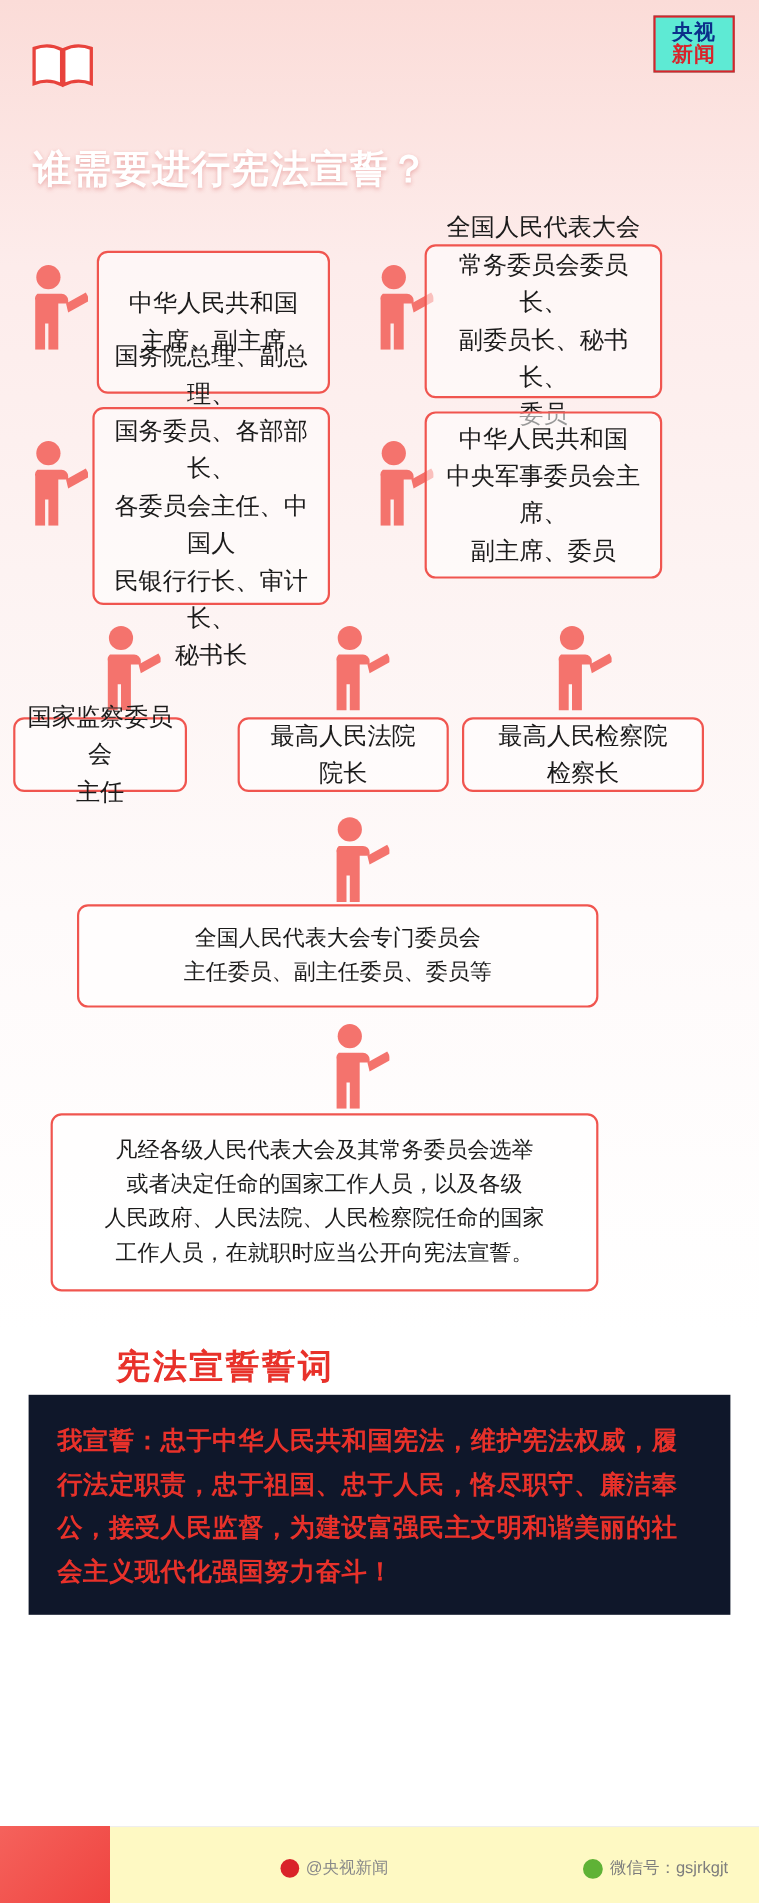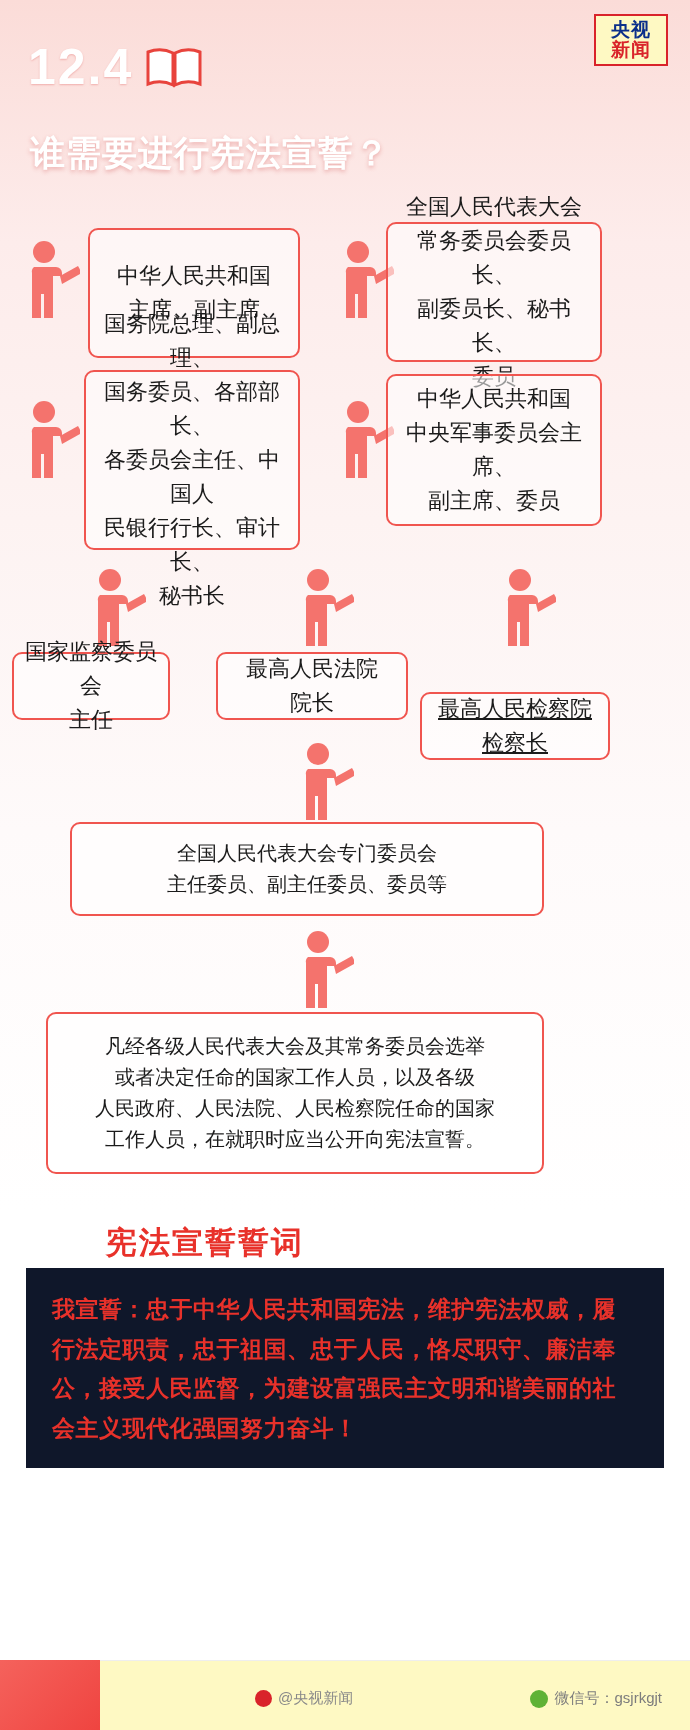--- a/index.html
+++ b/index.html
@@ -14,21 +14,21 @@
     overflow: hidden;
   }
 
   
   .cctv-badge {
     position: absolute;
     top: 14px;
     right: 22px;
     width: 74px;
     height: 52px;
-    background: #fef9c3;
+    background: #5eead4;
     border: 2px solid #d9232a;
     display: flex;
     flex-direction: column;
     align-items: center;
     justify-content: center;
     line-height: 1.05;
   }
   .cctv-badge .l1 {
     font-size: 19px;
     font-weight: bold;
@@ -180,21 +180,20 @@
 </style>
 </head>
 <body>
 
 <div class="cctv-badge">
   <div class="l1">央视</div>
   <div class="l2">新闻</div>
 </div>
 
 <div class="date-row">
-  <div class="date-text">12.4</div>
   <svg class="book-icon" viewBox="0 0 58 42">
     <path d="M3 6 Q16 1 28 7 L28 39 Q16 33 3 38 Z" fill="#ffffff" stroke="#e8433c" stroke-width="3"></path>
     <path d="M55 6 Q42 1 30 7 L30 39 Q42 33 55 38 Z" fill="#ffffff" stroke="#e8433c" stroke-width="3"></path>
     <line x1="29" y1="7" x2="29" y2="39" stroke="#e8433c" stroke-width="3"></line>
   </svg>
 </div>
 
 <div class="headline">谁需要进行宪法宣誓？</div>
 
 <svg class="person" style="left:16px;  top:240px;  width:64px; height:78px;" viewBox="0 0 64 78">
@@ -256,21 +255,21 @@
 <div class="box" style="left:386px; top:222px; width:216px; height:140px;">全国人民代表大会<br>常务委员会委员长、<br>副委员长、秘书长、<br>委员</div>
 
 <div class="box" style="left:84px;  top:370px; width:216px; height:180px;">国务院总理、副总理、<br>国务委员、各部部长、<br>各委员会主任、中国人<br>民银行行长、审计长、<br>秘书长</div>
 
 <div class="box" style="left:386px; top:374px; width:216px; height:152px;">中华人民共和国<br>中央军事委员会主席、<br>副主席、委员</div>
 
 <div class="box" style="left:12px;  top:652px; width:158px; height:68px;">国家监察委员会<br>主任</div>
 
 <div class="box" style="left:216px; top:652px; width:192px; height:68px;">最高人民法院<br>院长</div>
 
-<div class="box" style="left:420px; top:692px; width:190px; height:68px;text-decoration:underline;">最高人民检察院<br>检察长</div>
+<div class="box" style="left:420px; top:652px; width:220px; height:68px;">最高人民检察院<br>检察长</div>
 
 <div class="box big" style="left:70px; top:822px; width:474px; height:94px;">全国人民代表大会专门委员会<br>主任委员、副主任委员、委员等</div>
 
 <div class="box big" style="left:46px; top:1012px; width:498px; height:162px;">凡经各级人民代表大会及其常务委员会选举<br>或者决定任命的国家工作人员，以及各级<br>人民政府、人民法院、人民检察院任命的国家<br>工作人员，在就职时应当公开向宪法宣誓。</div>
 
 <div class="oath-title">宪法宣誓誓词</div>
 <div class="oath-card">
   <div class="oath-text">我宣誓：忠于中华人民共和国宪法，维护宪法权威，履行法定职责，忠于祖国、忠于人民，恪尽职守、廉洁奉公，接受人民监督，为建设富强民主文明和谐美丽的社会主义现代化强国努力奋斗！</div>
 </div>
 

